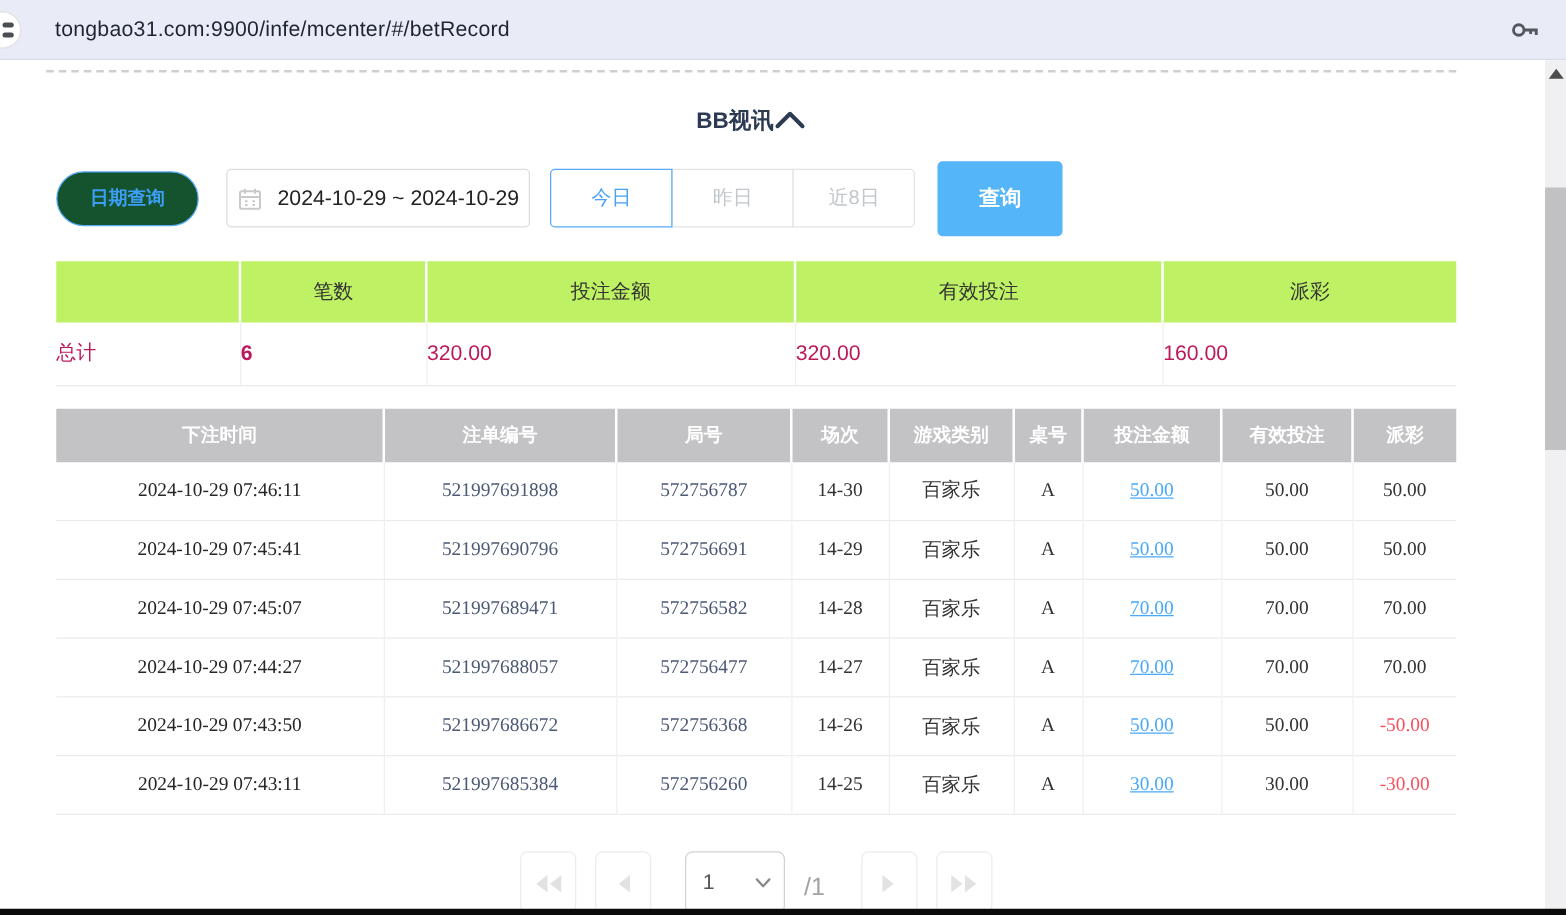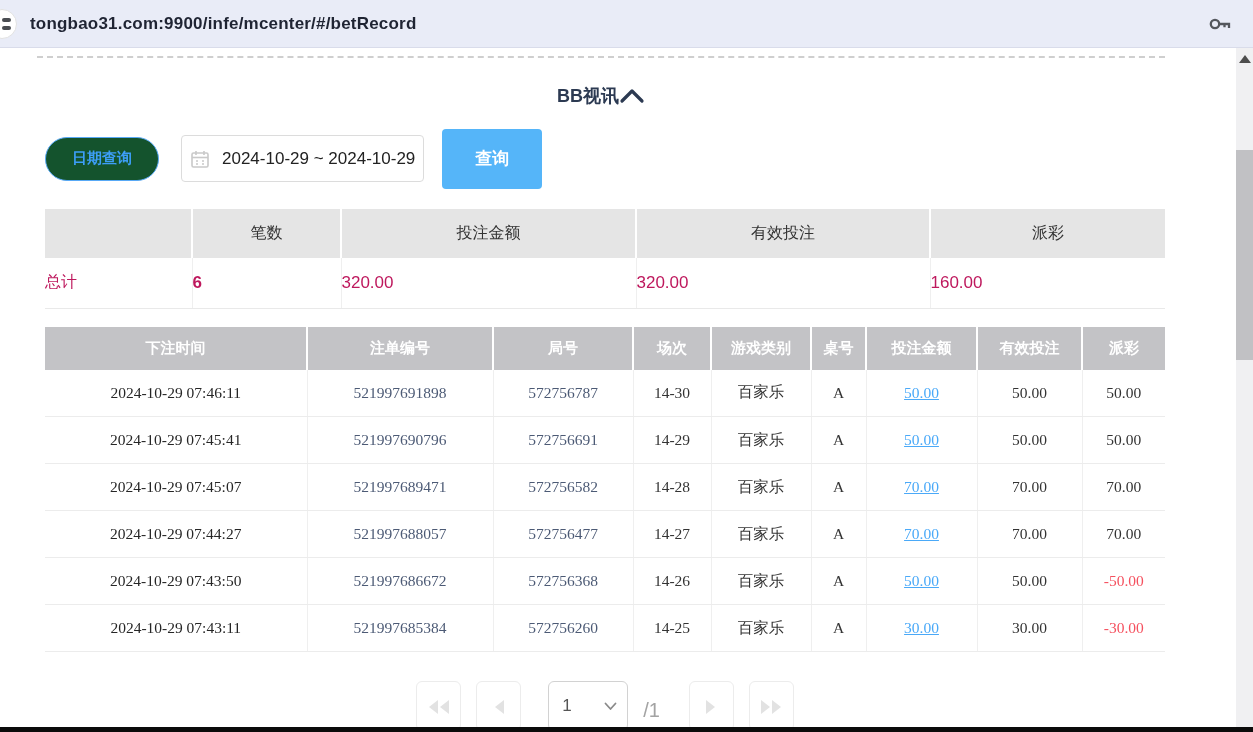--- a/index.html
+++ b/index.html
@@ -19,21 +19,21 @@
   .favicon {
     position:absolute; left:-13px; top:9px; width:30px; height:30px;
     border-radius:50%; background:#fff; border:1px solid #e2e2e2;
     overflow:hidden;
   }
   .favicon .frag1, .favicon .frag2 {
     position:absolute; right:5px; height:4px; background:#4a4d52; border-radius:2px;
   }
   .favicon .frag1 { top:8px; width:9px; }
   .favicon .frag2 { top:16px; width:9px; }
-  .url-text { margin-left:30px; font-size:17px; color:#1f2433; letter-spacing:.2px;font-weight:bold; }
+  .url-text { margin-left:44px; font-size:17px; color:#1f2433; letter-spacing:.2px; }
   .key-wrap { position:absolute; right:20px; top:11px; }
 
   
   .dashed-sep {
     position:absolute; top:56px; left:37px; width:1128px;
     border-top:2px dashed #cfcfcf; height:0;
   }
 
   
   .scrollbar {
@@ -84,21 +84,21 @@
 
   .search-btn {
     margin-left:18px; width:100px; height:60px; background:#55b5f9; color:#fff;
     border:none; border-radius:4px; font-size:17px; font-weight:bold; cursor:pointer;
     font-family:inherit;
   }
 
   
   .summary-table { margin-top:27px; width:1120px; border-collapse:collapse; table-layout:fixed; }
   .summary-table th {
-    background:#e5e5e5; height:49px; font-size:16px; font-weight:normal; color:#333;
+    background:#bef264; height:49px; font-size:16px; font-weight:normal; color:#333;
     border-left:2px solid #fff; text-align:center;
   }
   .summary-table th:first-child { border-left:none; }
   .summary-table td {
     height:50px; text-align:left; font-size:17px; color:#be185d;
     border-bottom:1px solid #e9e9e9; border-left:1px solid #efefef;
   }
   .summary-table td:first-child { border-left:none; font-size:16px; }
   .summary-table td.count { font-weight:bold; }
 
@@ -184,20 +184,25 @@
           <line x1="14" y1="2" x2="14" y2="6"></line>
           <line x1="6" y1="12" x2="8" y2="12"></line>
             <line x1="12" y1="12" x2="14" y2="12"></line>
           <line x1="6" y1="15" x2="8" y2="15"></line>
             <line x1="12" y1="15" x2="14" y2="15"></line>
         </svg>
       </span>
       <span class="date-text">2024-10-29 ~ 2024-10-29</span>
     </div>
 
+    <div class="seg-group">
+      <div class="seg active">今日</div>
+      <div class="seg">昨日</div>
+      <div class="seg">近8日</div>
+    </div>
 
     <button class="search-btn">查询</button>
   </div>
 
   <table class="summary-table">
     <colgroup>
         <col style="width:147px">
         <col style="width:149px">
         <col style="width:295px">
         <col style="width:294px">

